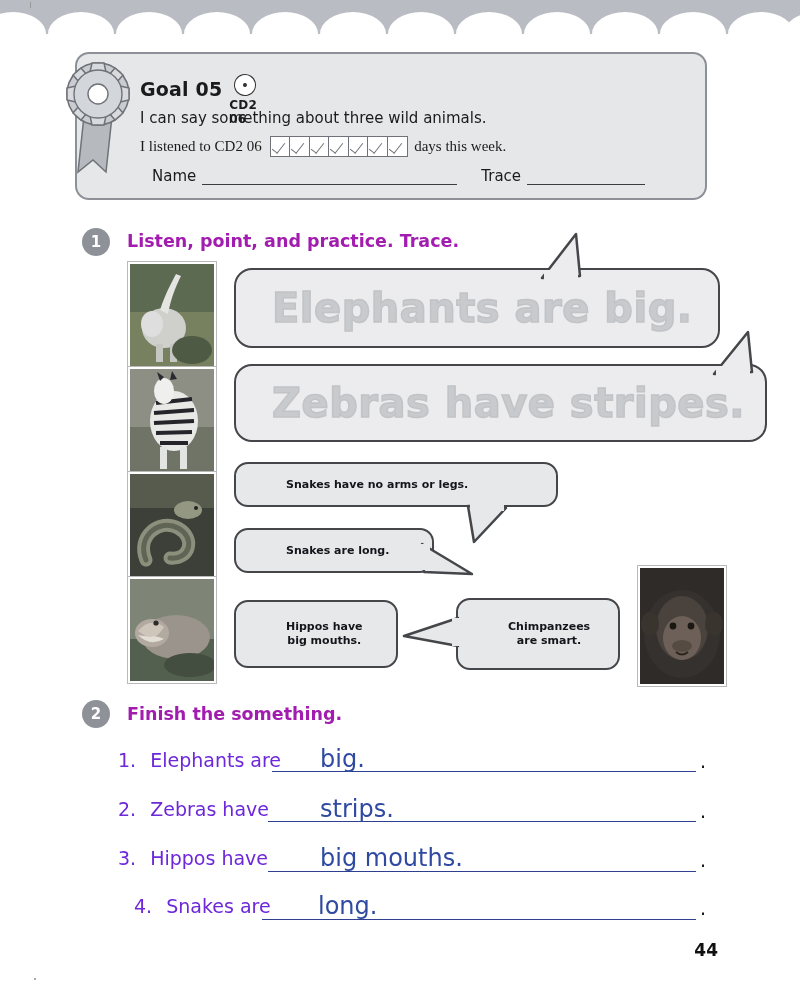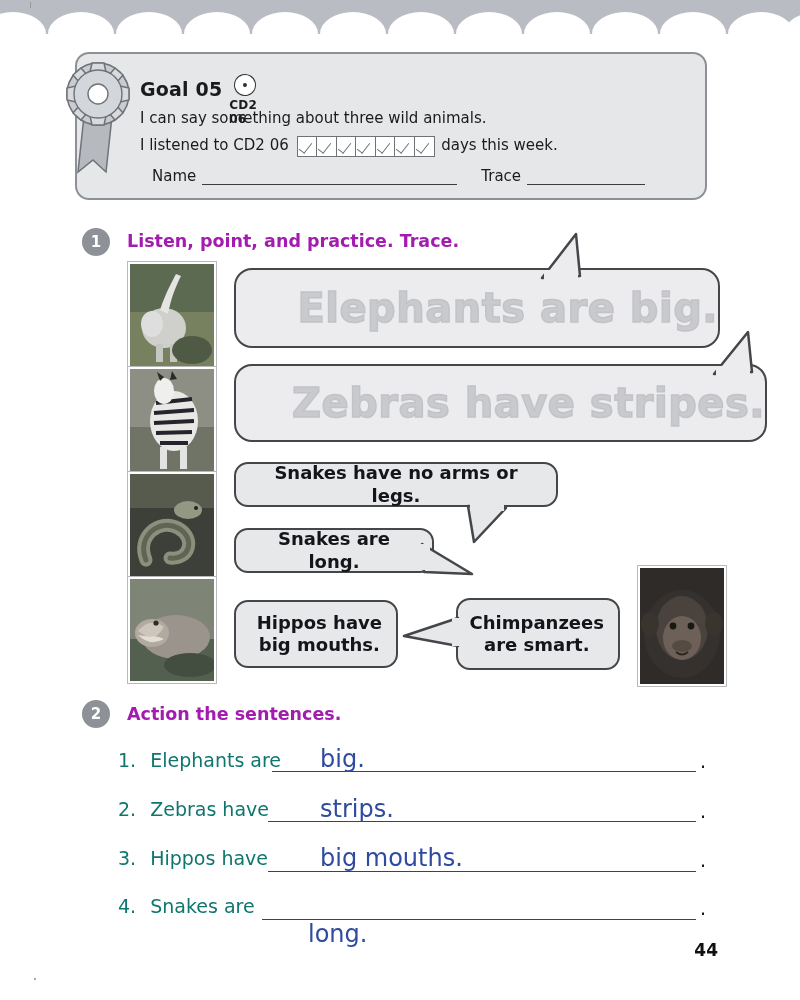--- a/index.html
+++ b/index.html
@@ -112,21 +112,23 @@
     position: absolute;
     left: 0; top: 2px;
   }
   .goal-line {
     font-size: 15px;
     color: #1b1b1b;
     margin-top: 9px;
   }
   .goal-line.with-checks {
     display: flex;
+    align-items: center;
     gap: 0;
+    font-family: Liberation Serif, serif;
   }
   .check-boxes {
     display: inline-flex;
     margin: 0 8px;
   }
   .check-box {
     width: 21px;
     height: 21px;
     border: 1.5px solid #6f7278;
     background: #fff;
@@ -190,31 +192,32 @@
 
   
   .bubble {
     position: absolute;
     background: #e7e8ea;
     border: 2.5px solid #44464a;
     border-radius: 14px;
     box-sizing: border-box;
     display: flex;
     align-items: center;
-    justify-content: flex-end;
+    justify-content: flex-start;
     text-align: center;
+    padding-left: 36px;
   }
   .bubble.big {
     background: #ececee;
     border-radius: 18px;
   }
   .bubble-text {
     font-family: "DejaVu Sans", sans-serif;
     font-weight: bold;
-    font-size: 18px;
+    font-size: 11px;
     color: #14141a;
     line-height: 1.25;
     padding: 0 14px;
   }
   .trace-text {
     font-family: "DejaVu Sans", sans-serif;
     font-weight: bold;
     font-size: 40px;
     color: #c9cacd;
     -webkit-text-stroke: 1.5px #c2c3c7;
@@ -222,21 +225,21 @@
     white-space: nowrap;
   }
   .tail {
     position: absolute;
   }
 
   
   .sentence-row {
     position: absolute;
     font-size: 19px;
-    color: #0f766e;
+    color: #6d28d9;
     font-family: "DejaVu Sans", sans-serif;
     white-space: nowrap;
   }
   .sentence-row .num { display: inline-block; }
   .answer-wrap {
     position: absolute;
     border-bottom: 1.6px solid #2f3f8f;
   }
   .answer {
     position: absolute;
@@ -460,21 +463,21 @@
 <div class="bubble" style="left:456px; top:598px; width:164px; height:72px;">
   <span class="bubble-text" style="white-space:pre-line;">Chimpanzees
 are smart.</span>
 </div>
 <svg class="tail" style="left:396px; top:612px;" width="70" height="44">
   <path d="M62,6 L8,24 L62,34 Z" fill="#e7e8ea" stroke="#44464a" stroke-width="2.5" stroke-linejoin="round"></path>
   <rect x="56" y="6" width="12" height="28" fill="#e7e8ea"></rect>
 </svg>
 
 <div class="sec-num" style="left:82px; top:700px;">2</div>
-<div class="sec-title" style="left:127px; top:704px;">Action the sentences.</div>
+<div class="sec-title" style="left:127px; top:704px;">Finish the something.</div>
 
 <div class="sentence-row" style="left:118px; top:749px;">
   <span class="num">1.</span>
   <span style="margin-left:8px;">Elephants are</span>
 </div>
 <div class="answer-wrap" style="left:272px; top:770px; width:424px; height:1px;"></div>
 <div class="answer" style="left:320px; top:745px;">big.</div>
 <div class="period" style="left:700px; top:750px;">.</div>
 
 <div class="sentence-row" style="left:118px; top:798px;">
@@ -486,21 +489,21 @@
 <div class="period" style="left:700px; top:800px;">.</div>
 
 <div class="sentence-row" style="left:118px; top:847px;">
   <span class="num">3.</span>
   <span style="margin-left:8px;">Hippos have</span>
 </div>
 <div class="answer-wrap" style="left:268px; top:870px; width:428px; height:1px;"></div>
 <div class="answer" style="left:320px; top:844px;">big mouths.</div>
 <div class="period" style="left:700px; top:849px;">.</div>
 
-<div class="sentence-row" style="left:118px; top:895px;text-align:center;">
+<div class="sentence-row" style="left:134px; top:895px;text-align:center;">
   <span class="num">4.</span>
   <span style="margin-left:8px;">Snakes are</span>
 </div>
 <div class="answer-wrap" style="left:262px; top:918px; width:434px; height:1px;"></div>
-<div class="answer" style="left:308px; top:892px;margin-top:28px;">long.</div>
+<div class="answer" style="left:318px; top:892px;">long.</div>
 <div class="period" style="left:700px; top:897px;">.</div>
 
 <div class="page-num">44</div>
 
 </body></html>

